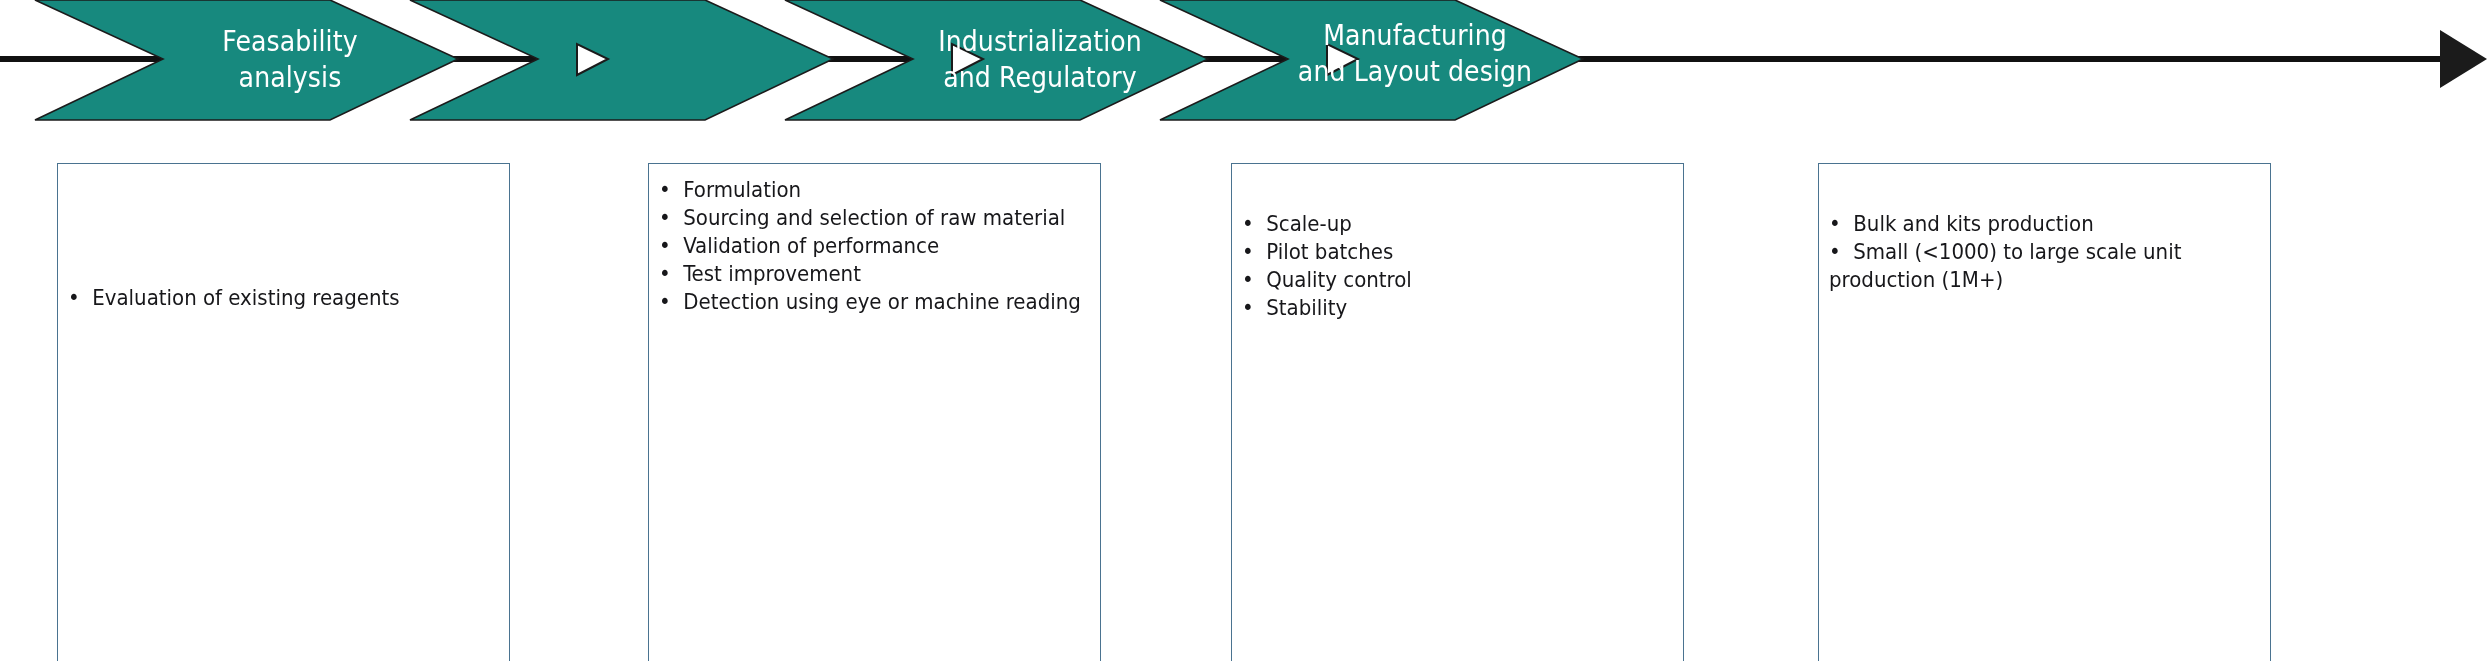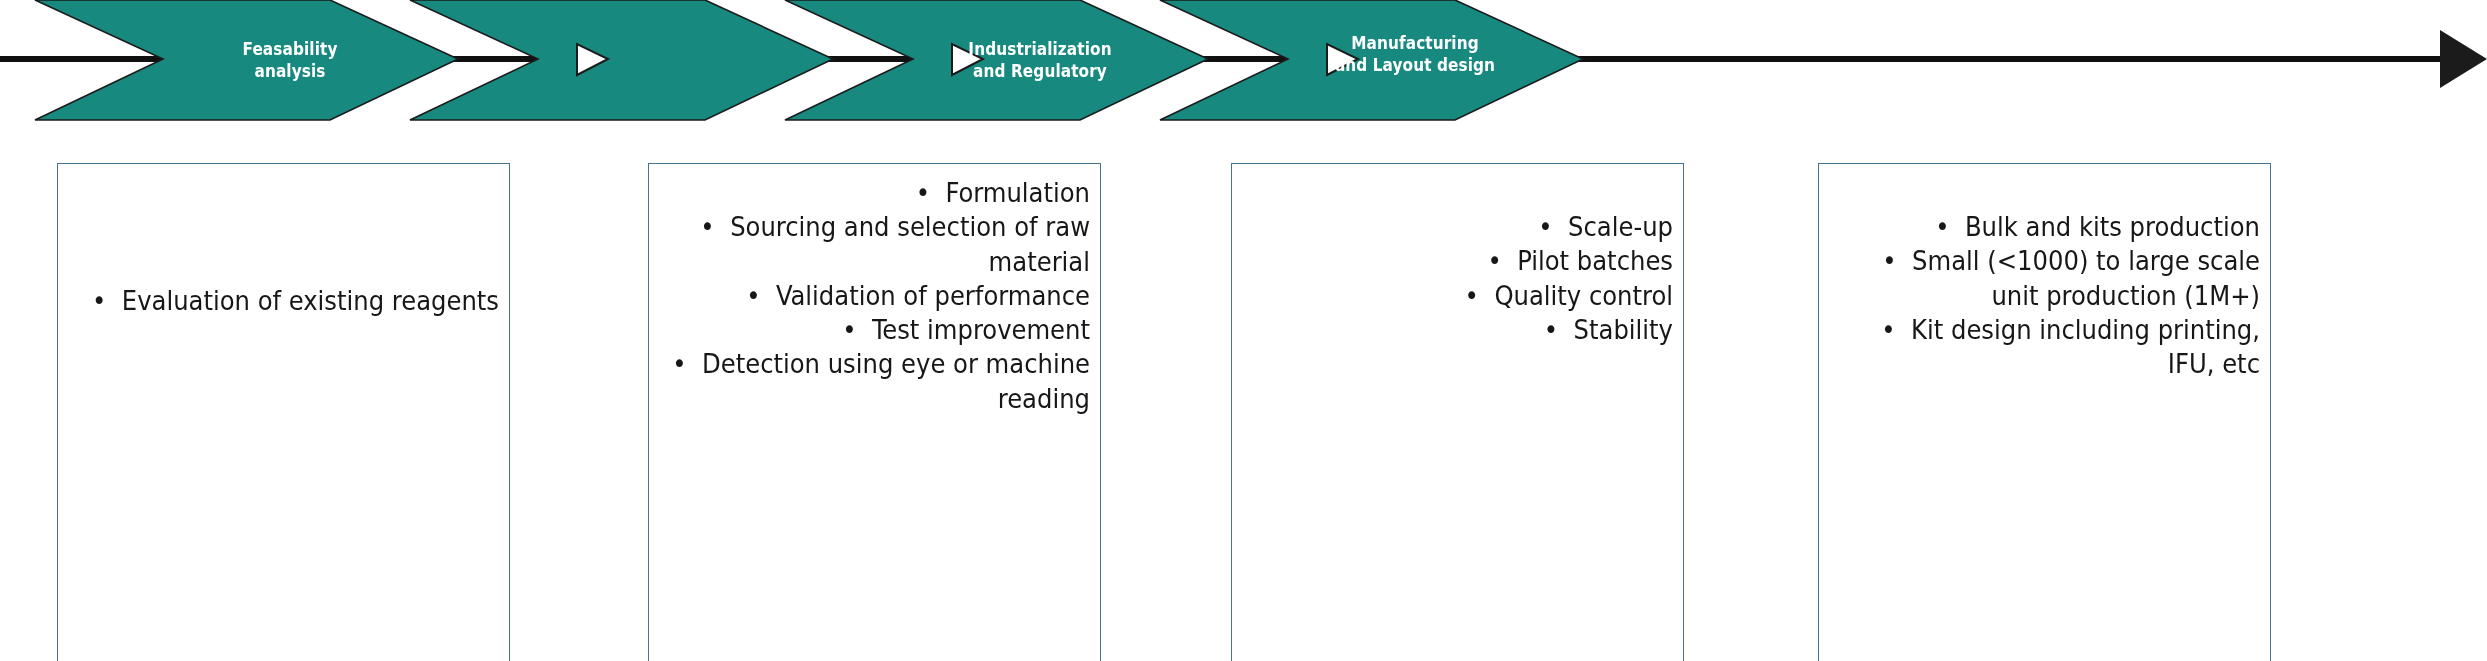--- a/index.html
+++ b/index.html
@@ -7,36 +7,36 @@
     width:2487px;height:661px;background:#ffffff;
     font-family:"DejaVu Sans Condensed","Liberation Sans",sans-serif;
     overflow:hidden;position:relative;
   }
   #stage{position:absolute;left:0;top:0;width:2487px;height:661px;}
   .layer{position:absolute;left:0;top:0;width:2487px;height:661px;}
   svg.layer{pointer-events:none;}
 
   .chev-label{
     position:absolute;color:#ffffff;text-align:center;
-    font-size:17px;line-height:1.30;font-weight:700;
+    font-size:28px;line-height:1.30;font-weight:400;
     letter-spacing:.1px;white-space:pre-line;
     display:flex;align-items:center;justify-content:center;
   }
 
   .box{
     position:absolute;box-sizing:border-box;
     border:1.6px solid #4a7390;background:#ffffff;
   }
   .box-inner{
     position:absolute;left:0;right:0;
     display:flex;flex-direction:column;align-items:center;justify-content:flex-start;
   }
   .bullet-line{
-    color:#17171a;font-size:27px;line-height:1.27;
-    text-align:right;width:100%;
+    color:#17171a;font-size:22px;line-height:1.27;
+    text-align:left;width:100%;
     padding:0 10px;box-sizing:border-box;
     text-indent:0;
   }
   .bullet-line::before{content:"\2022\00a0\00a0";}
 </style>
 </head>
 <body>
 
 <div id="stage">
 
@@ -88,17 +88,16 @@
         <div class="bullet-line">Pilot batches</div>
         <div class="bullet-line">Quality control</div>
         <div class="bullet-line">Stability</div>
       </div>
   </div>
 
   <div class="box" style="left:1818px;top:163px;width:453px;height:520px;">
     <div class="box-inner" id="box-3" style="top:46px;">
         <div class="bullet-line">Bulk and kits production</div>
         <div class="bullet-line">Small (&lt;1000) to large scale unit production (1M+)</div>
-        <div class="bullet-line">Kit design including printing, IFU, etc</div>
       </div>
   </div>
 
 </div>
 
 </body></html>

